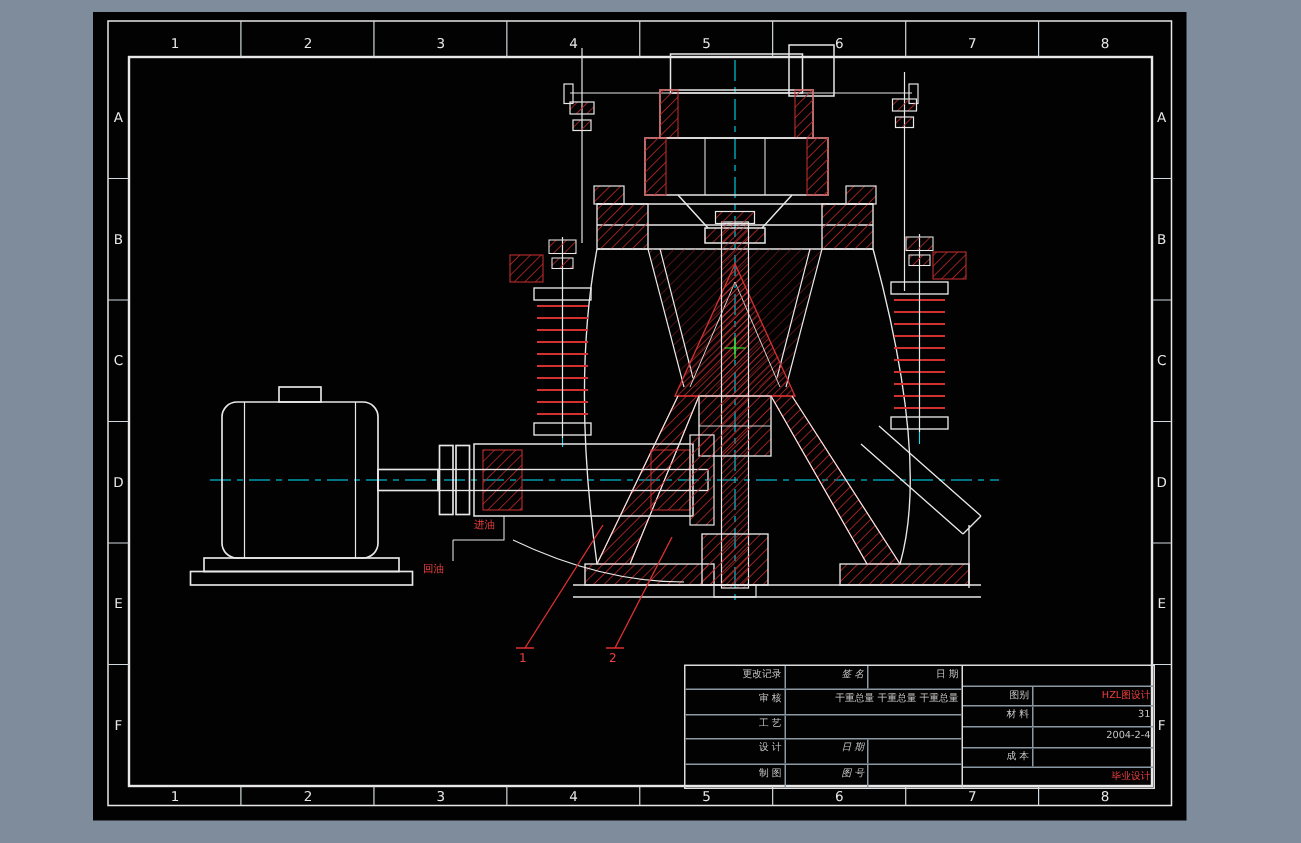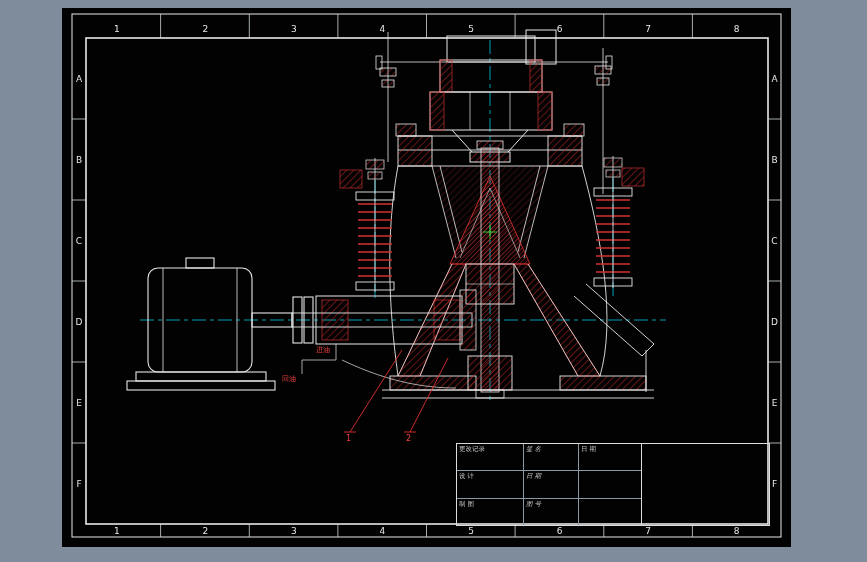--- a/index.html
+++ b/index.html
@@ -9,21 +9,21 @@
     font-family:"DejaVu Sans","Liberation Sans",sans-serif;
   }
   .stage{position:absolute;left:0;top:0;width:867px;height:562px;}
   svg{position:absolute;left:0;top:0;}
   text.zone{fill:#e8e8e8;font-size:9px;text-anchor:middle;font-family:"DejaVu Sans",sans-serif;}
   text.red-label{fill:#f04040;font-size:7px;font-family:"DejaVu Sans",sans-serif;}
   text.callout{fill:#f04040;font-size:8px;font-family:"DejaVu Sans",sans-serif;}
   
   .tb{position:absolute;left:456px;top:443px;width:312px;height:81px;
       border:1px solid #dcdcdc;display:flex;color:#c8c8c8;font-size:6.5px;line-height:1.7;
-      font-family:"DejaVu Sans","Liberation Sans",sans-serif;}
+      font-family:"DejaVu Sans","Liberation Sans",sans-serif;text-align:right;}
   .tb-left{width:184px;border-right:1px solid #dcdcdc;display:flex;flex-direction:column;}
   .tb-right{flex:1;display:flex;flex-direction:column;}
   .tb-row{display:flex;border-bottom:1px solid #8a99a3;flex:1;min-height:0;}
   .tb-row.last{border-bottom:none;}
   .cell{border-right:1px solid #8a99a3;padding:0 2px;white-space:nowrap;overflow:hidden;}
   .cell.last{border-right:none;}
   .c67{width:62px;}.c55{width:50px;font-style:italic;}.c62{flex:1;}.c117{flex:1;}.c45{width:42px;}
   .grow{flex:1;}
   .red{color:#f04040;}
   .stage-boxes .box{display:inline-block;width:9px;height:6px;border:1px solid #8a99a3;margin-left:2px;vertical-align:middle;}
@@ -192,25 +192,57 @@
 </svg>
 
 <div class="tb">
   <div class="tb-left">
     <div class="tb-row">
       <div class="cell c67">更改记录</div>
       <div class="cell c55">签 名</div>
       <div class="cell c62 last">日 期</div>
     </div>
     <div class="tb-row">
+      <div class="cell c67">审 核</div>
+      <div class="cell c117 last">干重总量 干重总量 干重总量</div>
+    </div>
+    <div class="tb-row">
+      <div class="cell c67">工 艺</div>
+      <div class="cell c117 last"></div>
+    </div>
+    <div class="tb-row">
       <div class="cell c67">设 计</div>
       <div class="cell c55">日 期</div>
       <div class="cell c62 last"></div>
     </div>
     <div class="tb-row last">
       <div class="cell c67">制 图</div>
       <div class="cell c55">图 号</div>
       <div class="cell c62 last"></div>
     </div>
   </div>
+  <div class="tb-right">
+    <div class="tb-row">
+      <div class="cell grow last"></div>
+    </div>
+    <div class="tb-row">
+      <div class="cell c45">图别</div>
+      <div class="cell grow last red">HZL图设计</div>
+    </div>
+    <div class="tb-row">
+      <div class="cell c45">材 料</div>
+      <div class="cell grow last">31</div>
+    </div>
+    <div class="tb-row">
+      <div class="cell c45"></div>
+      <div class="cell grow last">2004-2-4</div>
+    </div>
+    <div class="tb-row">
+      <div class="cell c45">成 本</div>
+      <div class="cell grow last"></div>
+    </div>
+    <div class="tb-row last">
+      <div class="cell grow last red">毕业设计</div>
+    </div>
+  </div>
 </div>
 
 </div>
 
 </body></html>

